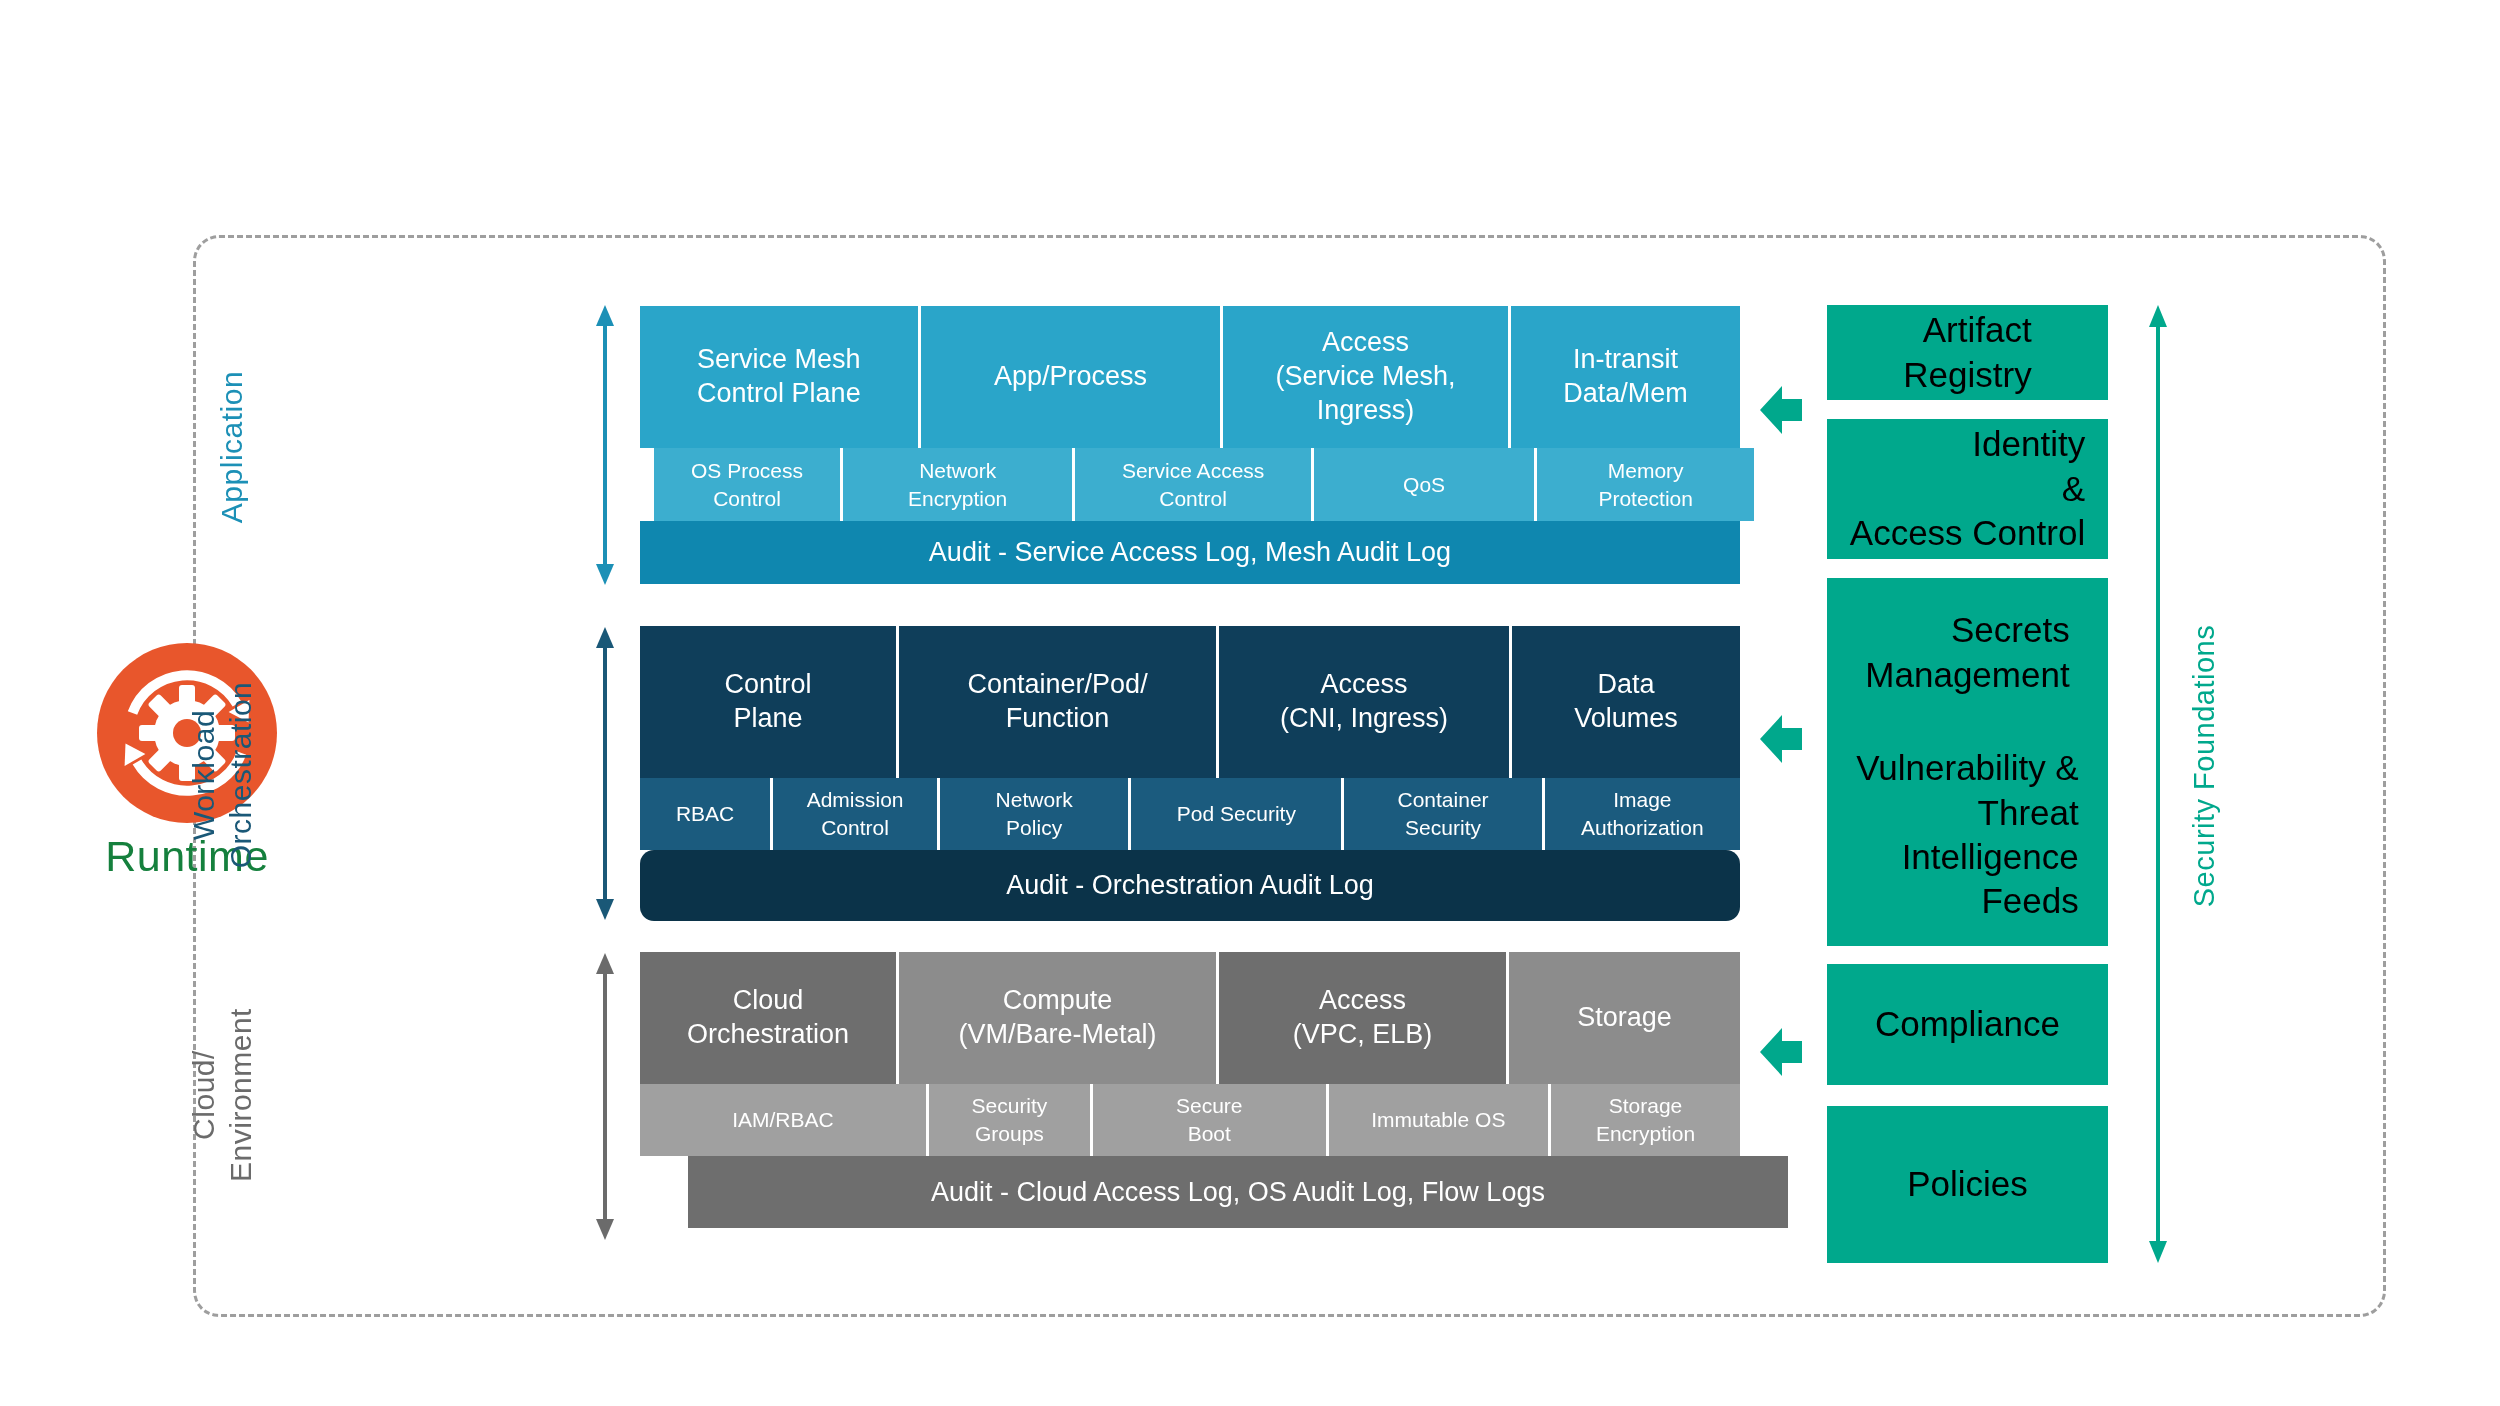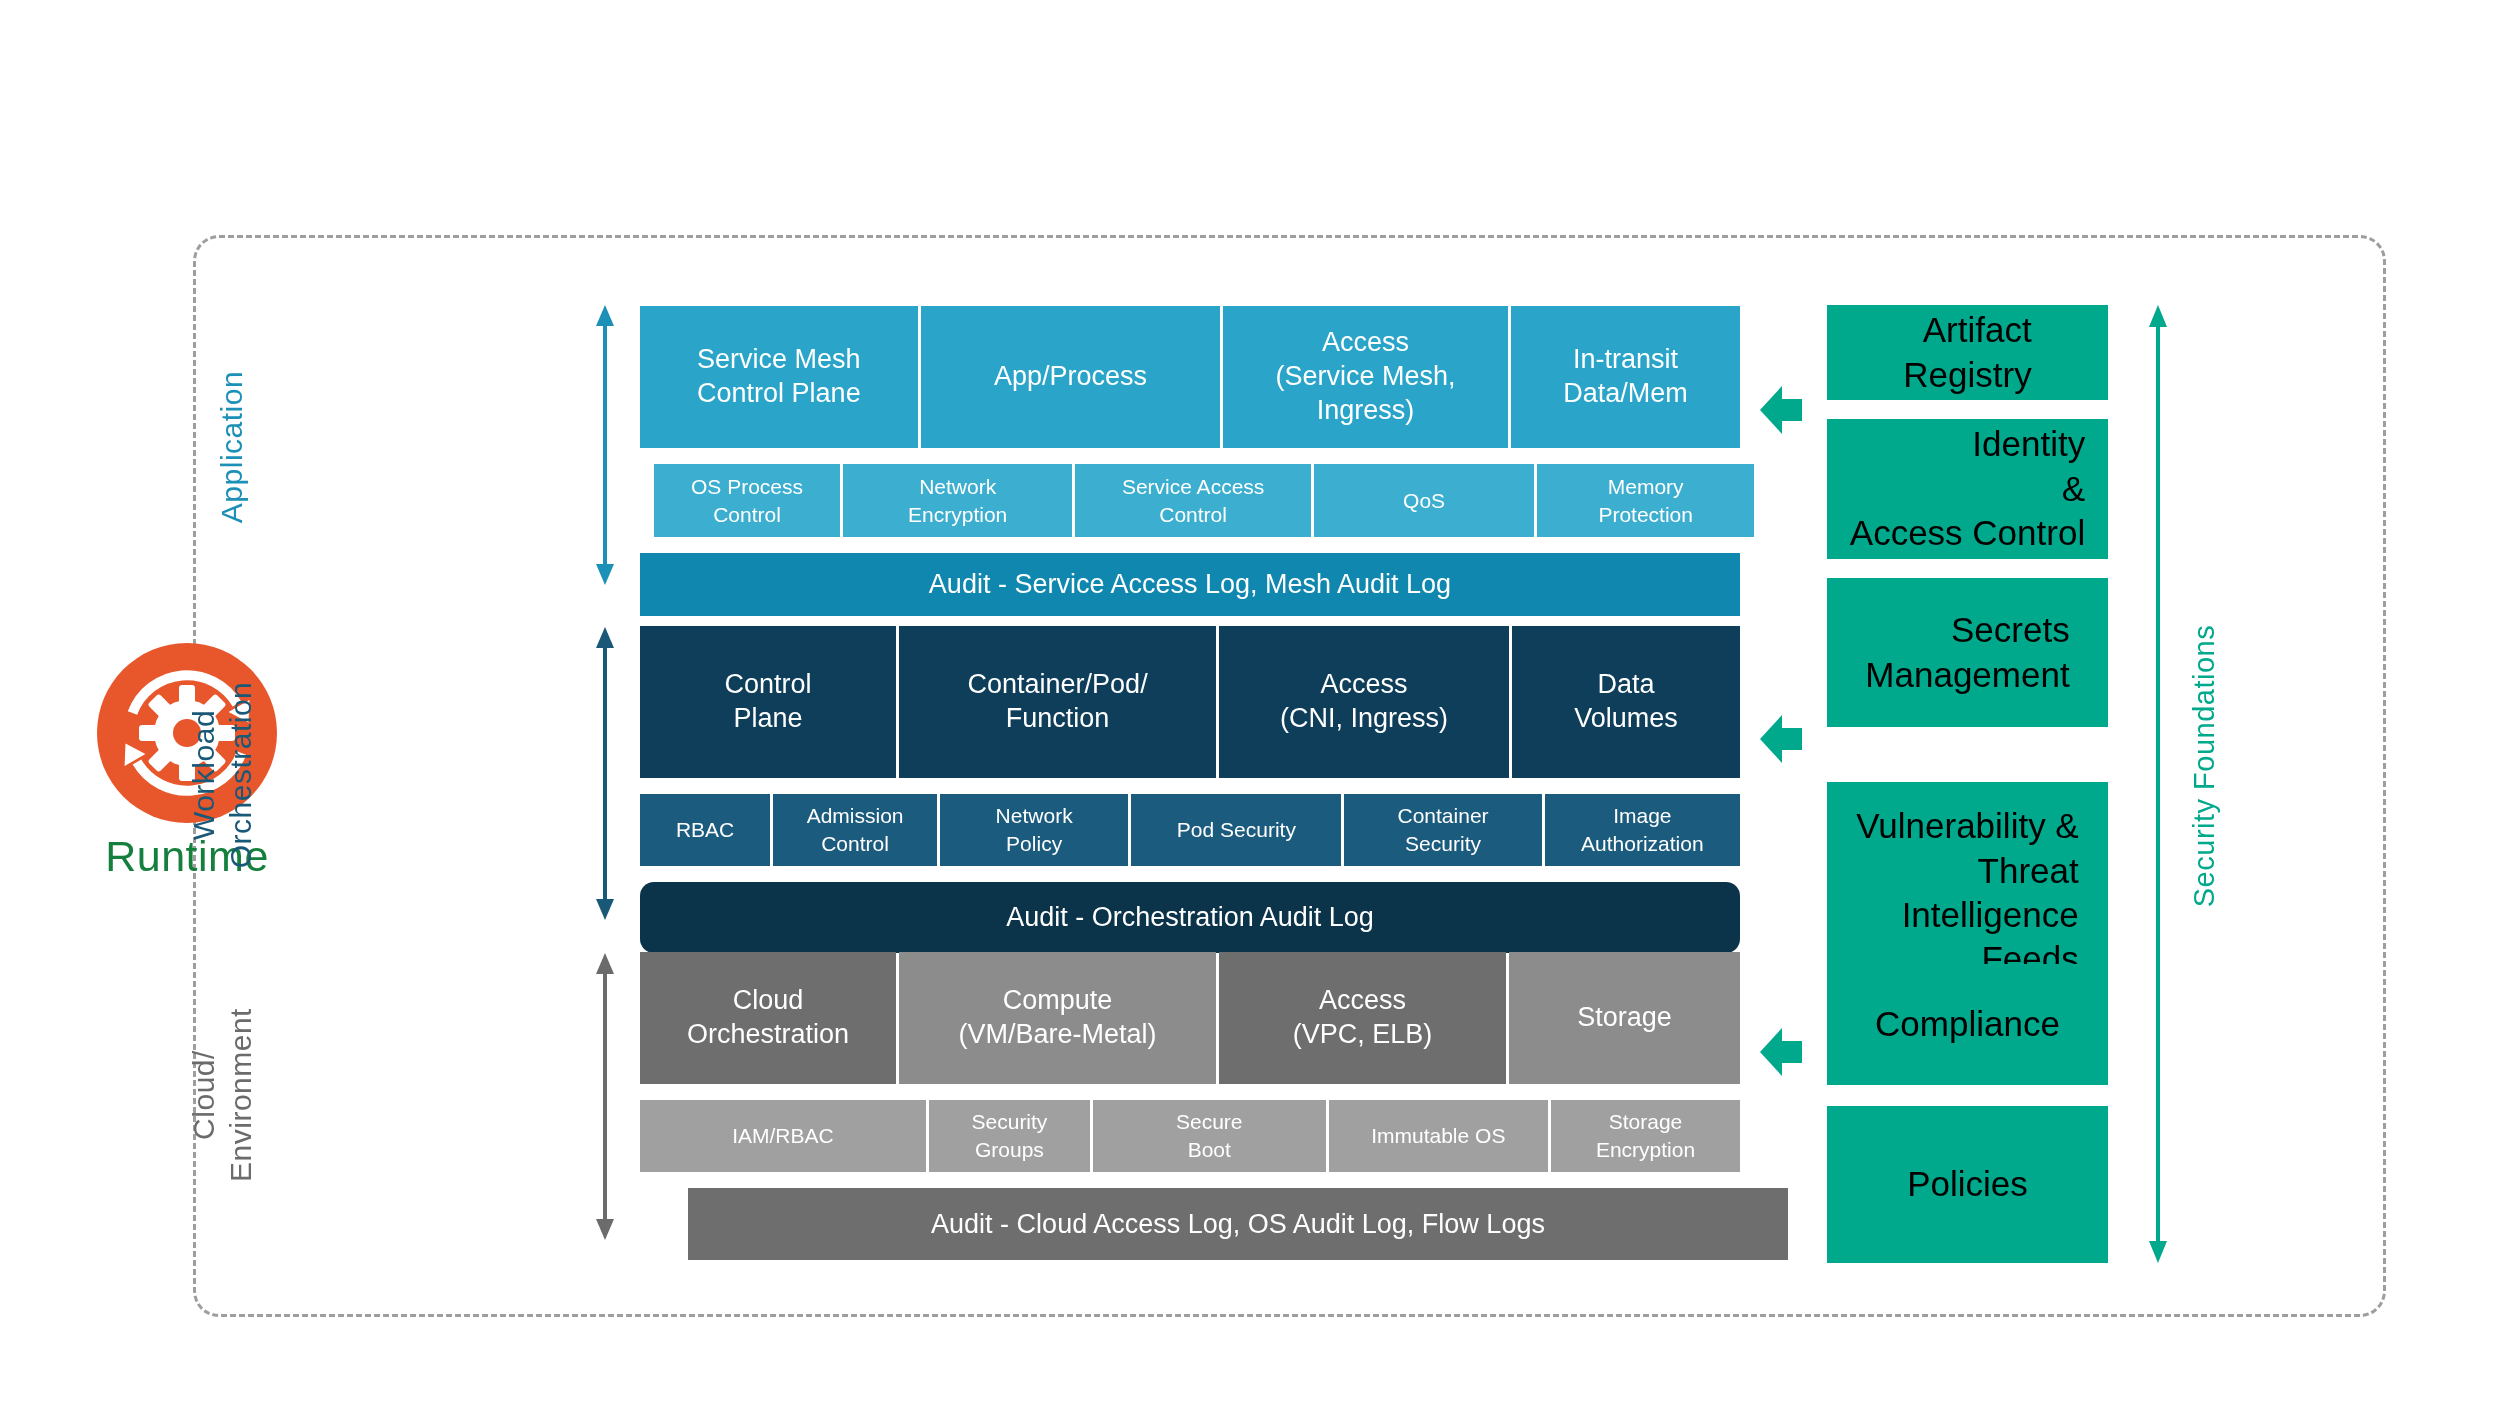--- a/index.html
+++ b/index.html
@@ -28,21 +28,21 @@
     width:600px; height:80px; display:flex; align-items:center; justify-content:center;
     transform:rotate(-90deg); text-align:center; white-space:pre-line;
     font-size:30px; line-height:1.25; letter-spacing:0.5px;
   }
   .vlabel-app   { left:-68px;  top:407px;  color:#1c90b6; }
   .vlabel-wl    { left:-78px;  top:735px;  color:#1a5877; }
   .vlabel-cloud { left:-78px;  top:1055px; color:#6b6b6b; }
   .vlabel-found { left:1904px; top:726px;  color:#00a88c; font-size:29px; }
 
   
-  .layer { left:640px; width:1100px; display:flex; flex-direction:column; row-gap:16px; }
+  .layer { left:640px; width:1100px; display:flex; flex-direction:column; row-gap:0; }
   .layer-app   { top:306px; }
   .layer-wl    { top:626px; }
   .layer-cloud { top:952px; }
   .row { display:flex; column-gap:3px; width:100%; }
   .cell {
     display:flex; align-items:center; justify-content:center; text-align:center;
     color:#ffffff; white-space:pre-line;
   }
   .blocks .cell  { font-size:27px; line-height:1.25; }
   .controls .cell{ font-size:21px; line-height:1.32; }
@@ -64,21 +64,21 @@
 
   
   .gbox {
     left:1827px; width:281px; background:#00a88c; color:#000000;
     display:flex; align-items:center; justify-content:center; text-align:right;
     font-size:35px; line-height:1.27; white-space:pre-line;
   }
   .gbox1 { top:305px;  height:95px; }
   .gbox2 { top:419px;  height:140px; }
   .gbox3 { top:578px;  height:149px; }
-  .gbox4 { top:782px;  height:222px; }
+  .gbox4 { top:724px;  height:222px; }
   .gbox5 { top:964px;  height:121px; }
   .gbox6 { top:1106px; height:157px; }
 
   .block-arrow { width:42px; height:48px; }
   .ba1 { left:1760px; top:386px; }
   .ba2 { left:1760px; top:715px; }
   .ba3 { left:1760px; top:1028px; }
 </style>
 </head>
 <body>

